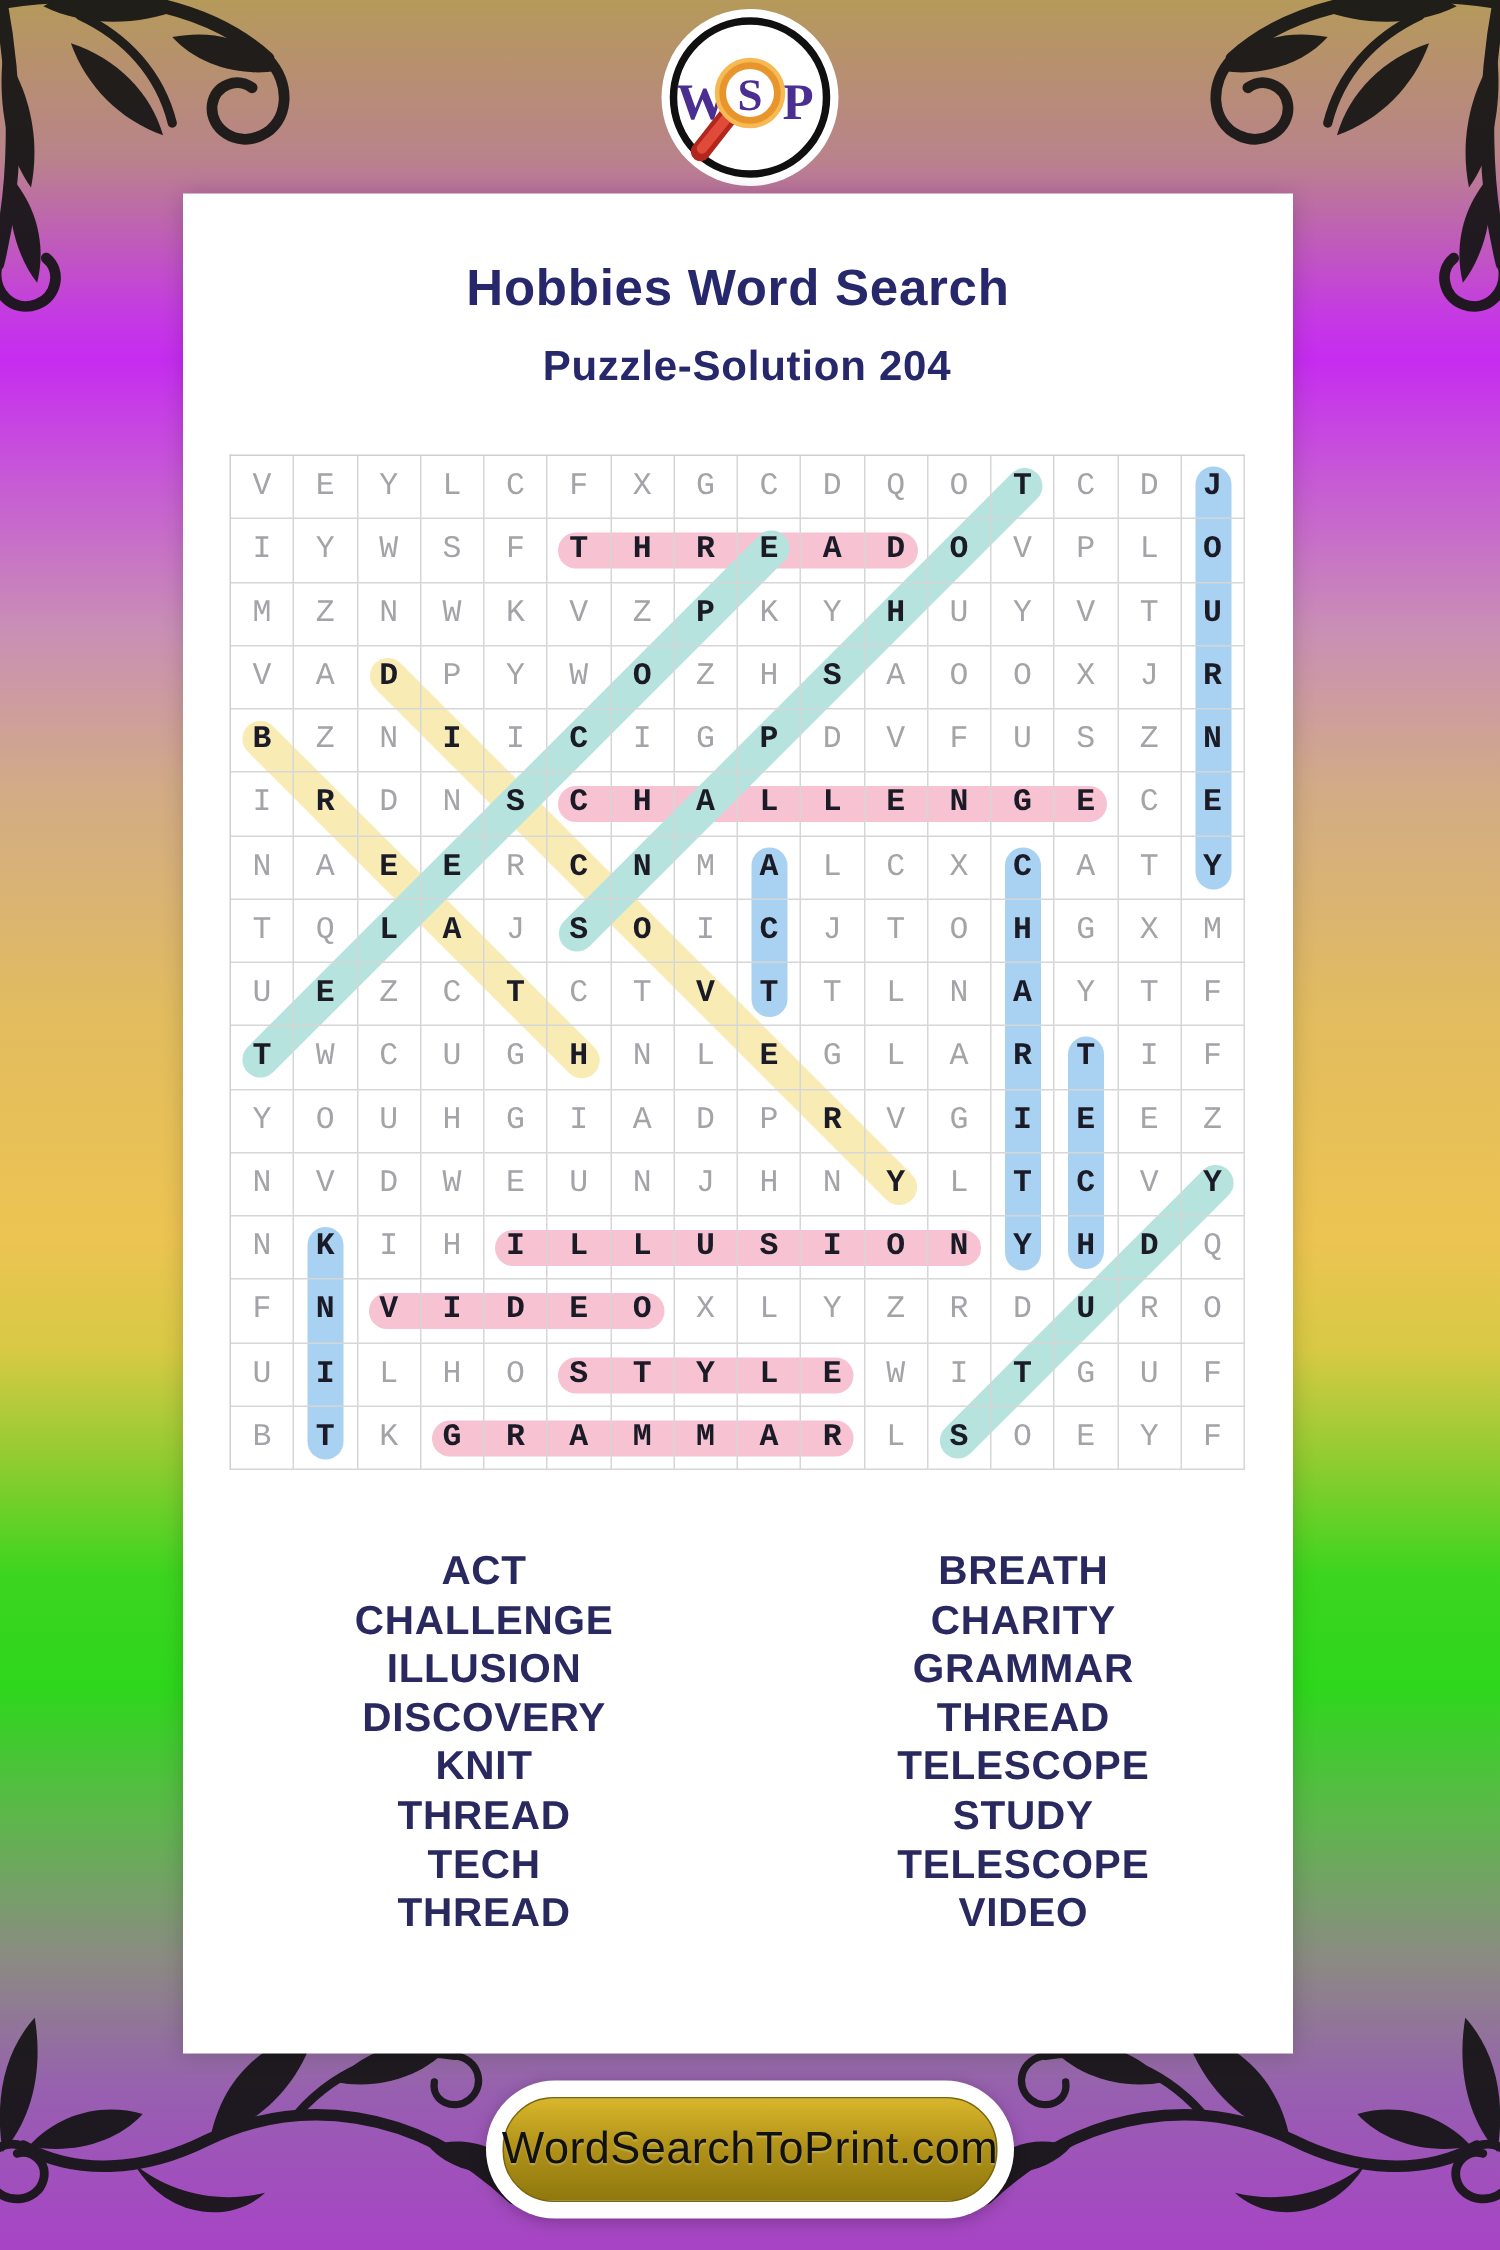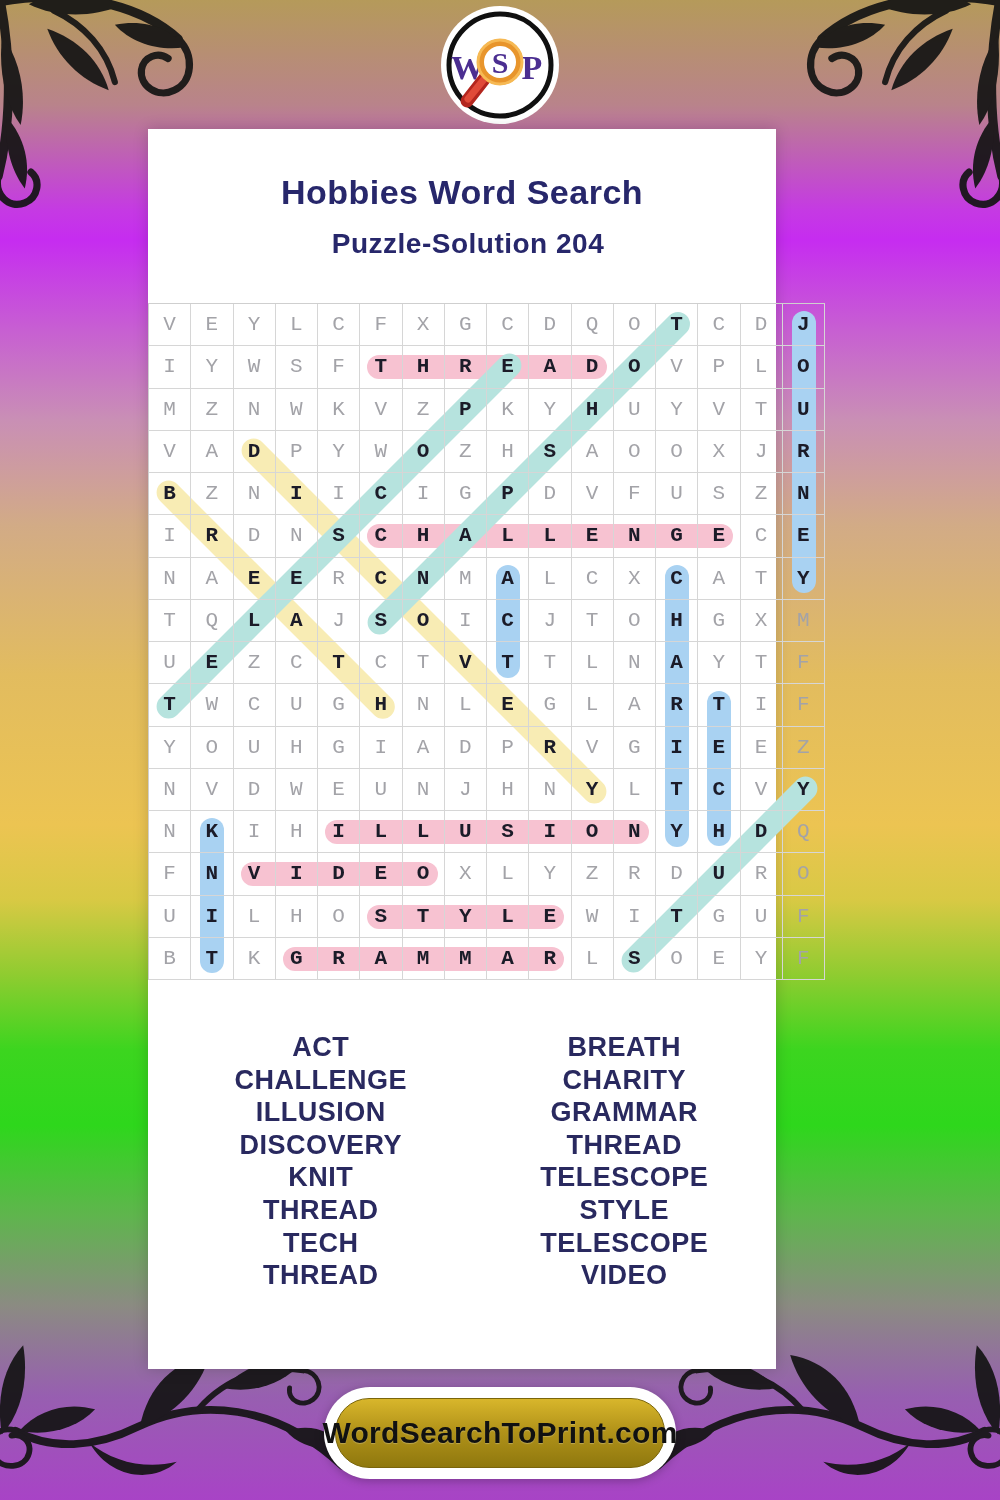--- a/index.html
+++ b/index.html
@@ -27,21 +27,21 @@
   }
   .ornament{position:absolute;pointer-events:none;opacity:.92;}
   .orn-tl{top:-6px;left:-8px;width:215px;height:215px;}
   .orn-tr{top:-6px;right:-8px;width:215px;height:215px;transform:scaleX(-1);}
   .orn-bl{bottom:-4px;left:-6px;width:350px;height:165px;}
   .orn-br{bottom:-4px;right:-6px;width:350px;height:165px;transform:scaleX(-1);}
 
   .logo{position:absolute;top:5px;left:50%;transform:translateX(-50%);width:120px;height:120px;}
 
   .card{
-    position:absolute;left:148px;top:129px;width:628px;height:1240px;
+    position:absolute;left:122px;top:129px;width:740px;height:1240px;
     background:#ffffff;box-shadow:0 0 14px rgba(0,0,0,.18);
   }
   .title{margin:44px 0 0 0;text-align:center;font-size:34px;font-weight:700;color:var(--c-title,#27276b);letter-spacing:.5px;}
   .subtitle{margin:16px 0 0 12px;text-align:center;font-size:28px;font-weight:700;color:var(--c-title,#27276b);letter-spacing:.5px;}
 
   .grid-area{position:relative;width:678px;height:678px;margin:43px auto 0 auto;}
   .hl-layer{position:absolute;left:1px;top:1px;width:676px;height:676px;z-index:0;}
   .hl{position:absolute;height:24px;border-radius:12px;transform-origin:0 50%;}
   .grid{
     position:absolute;left:0;top:0;z-index:1;
@@ -59,21 +59,21 @@
   .words{display:flex;margin-top:50px;padding-left:21px;}
   .word-col{width:50%;text-align:center;}
   .word-item{font-size:27px;font-weight:700;line-height:32.6px;color:var(--c-words,#29295f);letter-spacing:.5px;}
 
   .footer{position:absolute;left:50%;top:1387px;transform:translateX(-50%);
     width:352px;height:92px;background:#ffffff;border-radius:46px;
     box-shadow:0 2px 10px rgba(0,0,0,.25);display:flex;align-items:center;justify-content:center;}
   .footer-btn{width:328px;height:68px;border-radius:34px;cursor:pointer;
     background:linear-gradient(180deg,#d8b62b 0%,#b3941a 45%,#8f780e 100%);
     border:1px solid #7a650b;display:flex;align-items:center;justify-content:center;
-    font-size:30px;font-weight:700;color:#111;text-shadow:0 1px 1px rgba(255,255,255,.25);letter-spacing:.3px;}
+    font-size:30px;font-weight:400;color:#111;text-shadow:0 1px 1px rgba(255,255,255,.25);letter-spacing:.3px;}
 </style>
 </head>
 <body>
 
 <div class="page">
 
   <svg width="0" height="0" style="position:absolute">
     <defs>
       <symbol id="corner-flourish" viewBox="0 0 210 210">
         <g fill="none" stroke="#141414" stroke-linecap="round">
@@ -431,21 +431,21 @@
           <div class="word-item">THREAD</div>
           <div class="word-item">TECH</div>
           <div class="word-item">THREAD</div>
         </div>
       <div class="word-col" id="word-col-right">
           <div class="word-item">BREATH</div>
           <div class="word-item">CHARITY</div>
           <div class="word-item">GRAMMAR</div>
           <div class="word-item">THREAD</div>
           <div class="word-item">TELESCOPE</div>
-          <div class="word-item">STYLE</div>
+          <div class="word-item">STUDY</div>
           <div class="word-item">TELESCOPE</div>
           <div class="word-item">VIDEO</div>
         </div>
     </div>
   </div>
 
   <div class="footer">
     <div class="footer-btn">WordSearchToPrint.com</div>
   </div>
 

